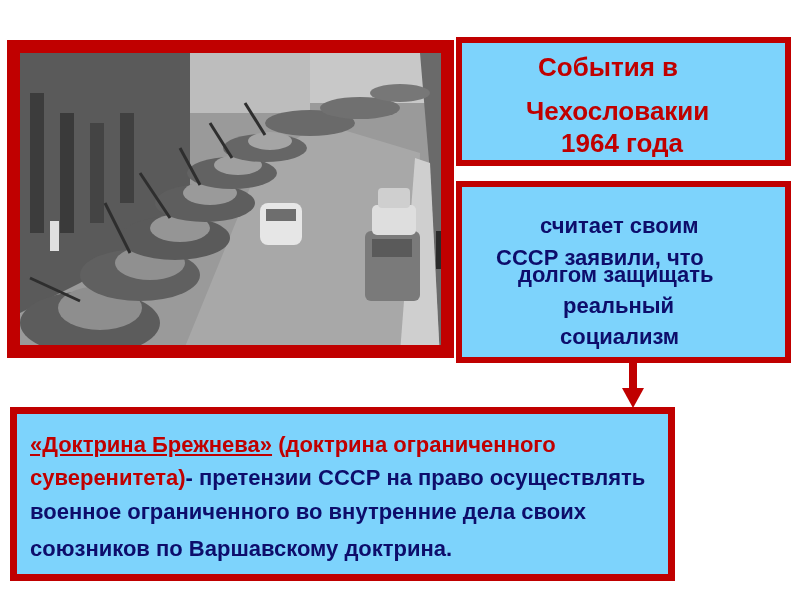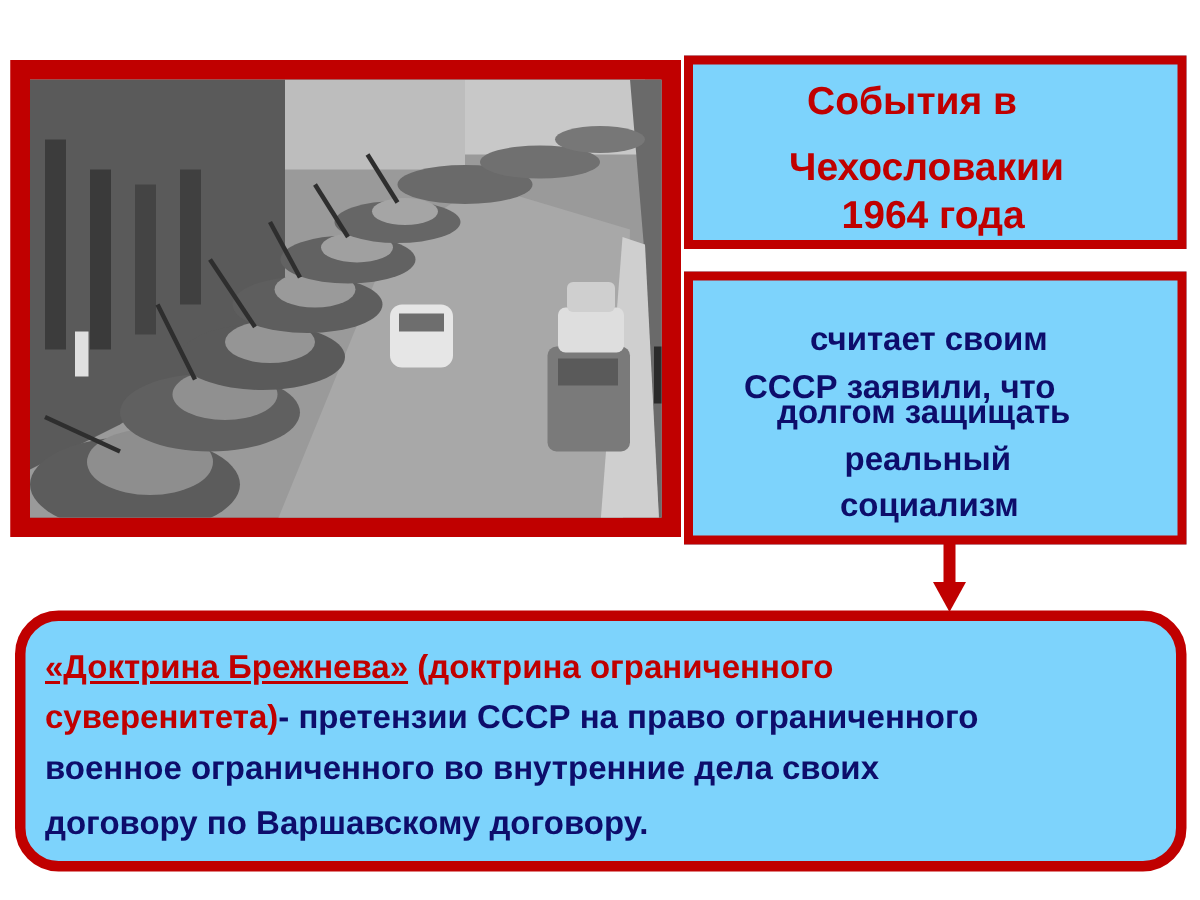--- a/index.html
+++ b/index.html
@@ -2,21 +2,21 @@
 <html><head>
 <meta charset="utf-8">
 <style>
   html, body { margin:0; padding:0; }
   body { width:800px; height:600px; background:#ffffff; position:relative; overflow:hidden; font-family:"Liberation Sans", sans-serif; }
   .box { position:absolute; box-sizing:border-box; border:7px solid #c00000; background:#7dd3fc; }
   #photo-box { left:7px; top:40px; width:447px; height:318px; padding:0; background:#c00000; }
   #photo { position:absolute; left:6px; top:6px; right:6px; bottom:6px; overflow:hidden; background:#8a8a8a; }
   #title-box { left:456px; top:37px; width:335px; height:129px; border-width:6px; }
   #claim-box { left:456px; top:181px; width:335px; height:182px; border-width:6px; }
-  #doctrine-box { left:10px; top:407px; width:781px; height:174px; border-width:7px;border-radius:29px; }
+  #doctrine-box { left:10px; top:407px; width:665px; height:174px; border-width:7px; }
   .title-text { position:absolute; color:#c00000; font-weight:bold; font-size:26px; line-height:38px; white-space:nowrap; }
   .claim-text { position:absolute; color:#0d0d6b; font-weight:bold; font-size:22px; line-height:31px; white-space:nowrap; }
   .doc-line { position:absolute; left:13px; font-weight:bold; font-size:22px; white-space:nowrap; }
   .red { color:#c00000; }
   .navy { color:#0d0d6b; }
   .u { text-decoration:underline; }
   #arrow-line { position:absolute; left:629px; top:362px; width:8px; height:28px; background:#c00000; }
   #arrow-head { position:absolute; left:622px; top:388px; width:0; height:0; border-left:11px solid transparent; border-right:11px solid transparent; border-top:20px solid #c00000; }
 </style>
 </head>
@@ -105,17 +105,17 @@
 </div>
 
 <div id="arrow-line"></div>
 <div id="arrow-head"></div>
 
 <div class="box" id="doctrine-box">
   <div class="doc-line" style="top:18px;">
     <span class="red u">«Доктрина Брежнева»</span><span class="red"> (доктрина ограниченного</span>
   </div>
   <div class="doc-line" style="top:51px;">
-    <span class="red">суверенитета)</span><span class="navy">- претензии СССР на право ограниченного</span>
+    <span class="red">суверенитета)</span><span class="navy">- претензии СССР на право осуществлять</span>
   </div>
   <div class="doc-line navy" style="top:85px;">военное ограниченного во внутренние дела своих</div>
-  <div class="doc-line navy" style="top:122px;">договору по Варшавскому договору.</div>
+  <div class="doc-line navy" style="top:122px;">союзников по Варшавскому доктрина.</div>
 </div>
 
 </body></html>

